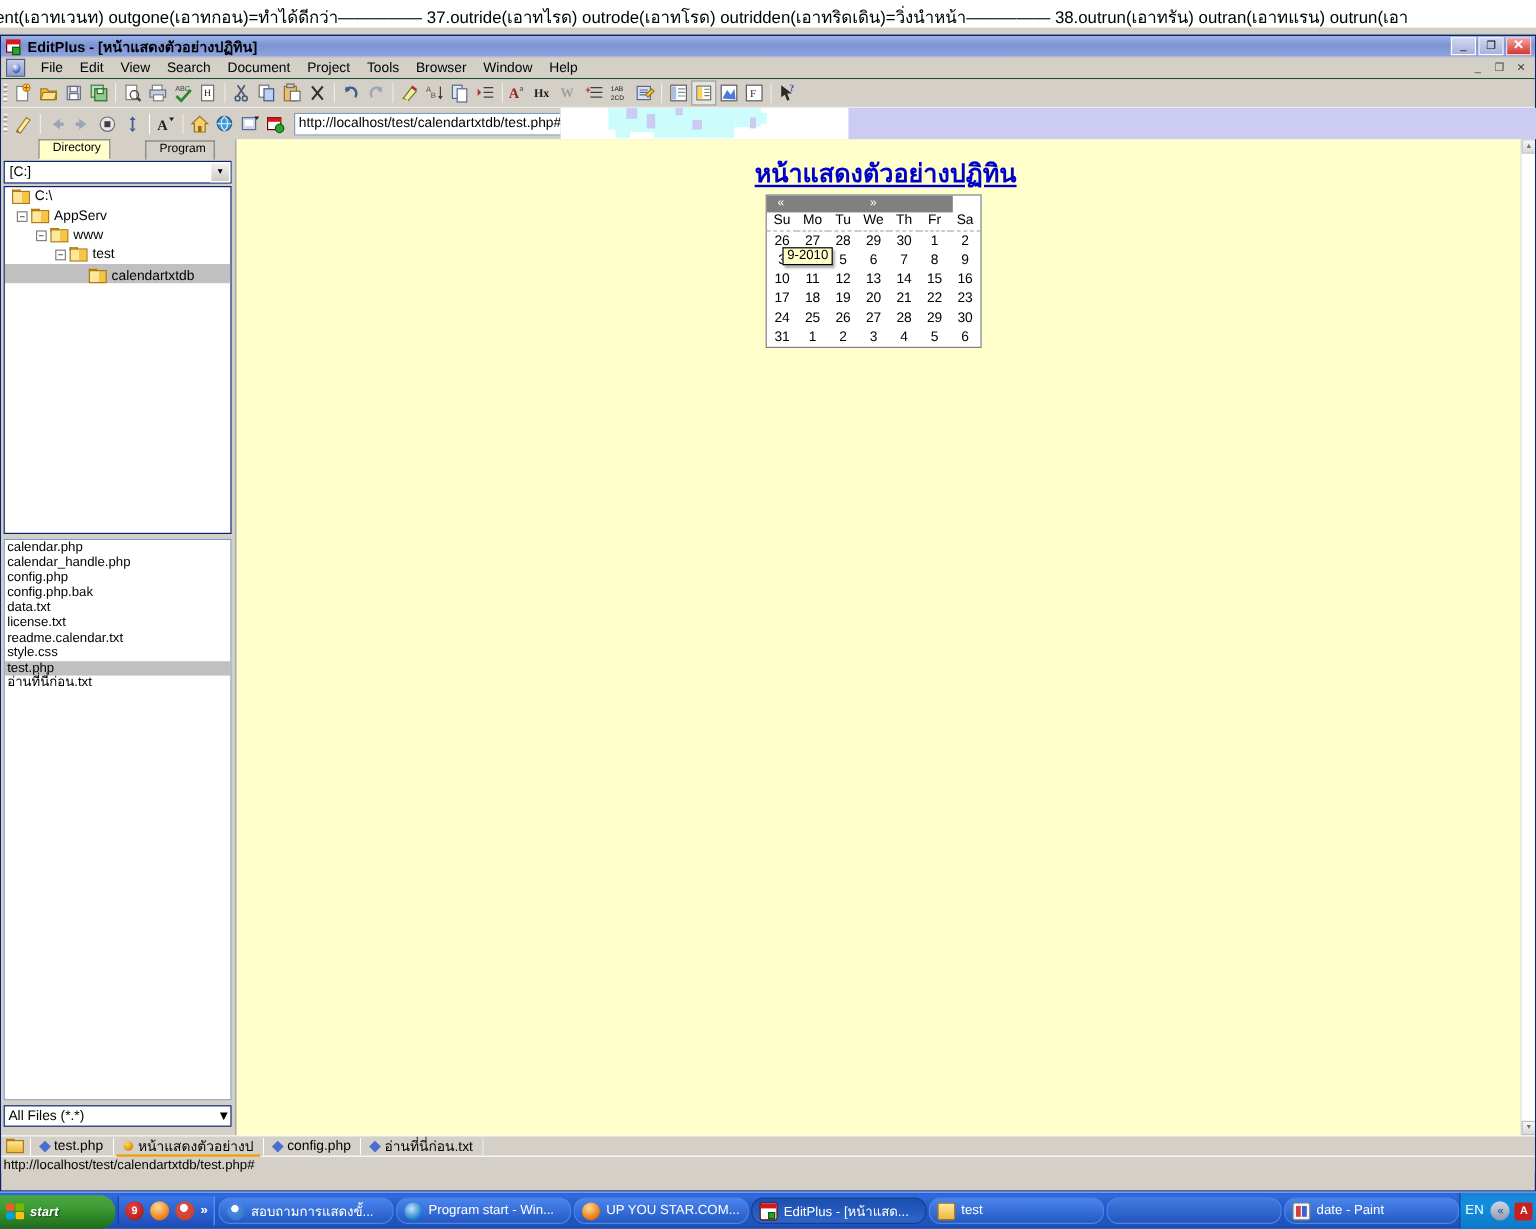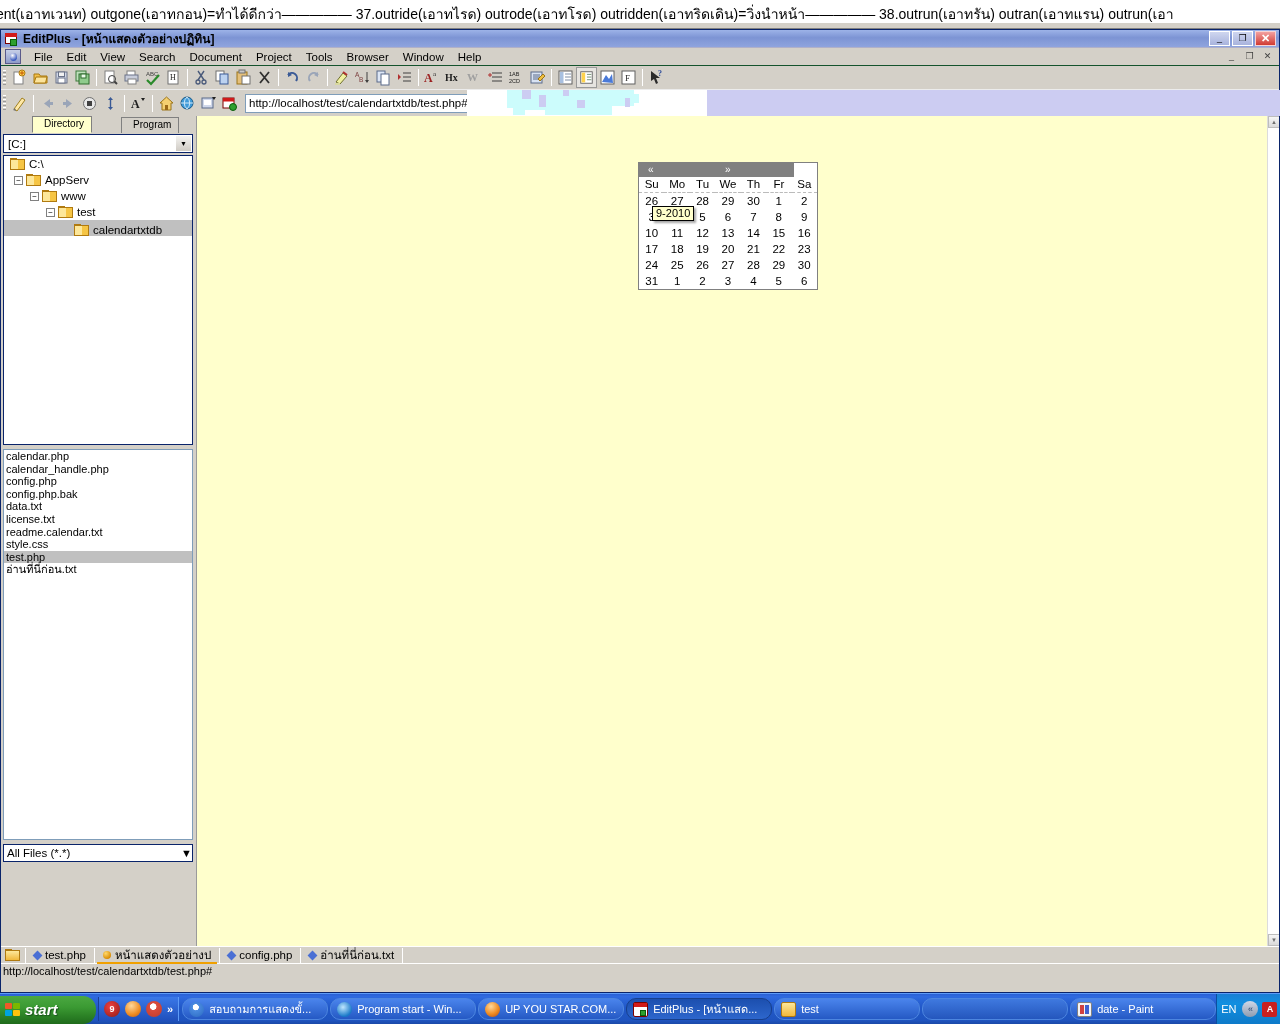--- a/index.html
+++ b/index.html
@@ -169,21 +169,21 @@
   .folder {
     width:15px; height:12px; margin-right:4px; flex:0 0 auto; position:relative;
   }
   .folder .b { position:absolute; left:0; top:1px; width:15px; height:11px;
     background:linear-gradient(to bottom,#fde79a,#f0b83c); border:1px solid #b07a10;}
   .folder .t { position:absolute; left:0; top:0px; width:7px; height:3px;
     background:#f5cf63; border:1px solid #b07a10; border-bottom:none;}
   .folder.open .b { background:linear-gradient(to right,#fde79a 55%,#f6c544 55%); }
 
   .filelist {
-    margin:4px 3px 0 2px; height:391px; background:#fff;
+    margin:4px 3px 0 2px; height:468px; background:#fff;
     border:1px solid #7f9db9; overflow:hidden;
   }
   .frow { height:12.6px; font-size:11px; padding-left:2px; white-space:nowrap; line-height:12.6px;}
   .frow.sel { background:#c0c0c0; }
   .filterbox {
     margin:4px 3px 0 2px; height:18px; background:#fff;
     border:1px solid #0a246a; display:flex; align-items:center;
   }
   .filterbox .txt { flex:1 1 auto; padding-left:3px; font-size:11.5px; }
 
@@ -269,21 +269,21 @@
     position:absolute; left:0; top:993px; width:1280px; height:31px;
     background:linear-gradient(to bottom,#2a5fd4 0%,#2f6ae0 8%,#2158c8 45%,#1f54bf 88%,#1a49a8 100%);
     display:flex; align-items:center;
     border-top:1px solid #5d9bf7;
   }
   .startbtn {
     width:96px; height:28px; margin:1px 0 0 0; flex:0 0 auto;
     background:linear-gradient(to bottom,#4ba841 0%,#3b9a33 40%,#2c8226 70%,#1f6b1c 100%);
     border-radius:0 13px 13px 0;
     display:flex; align-items:center; color:#fff;
-    font-style:italic; font-weight:bold; font-size:15px;
+    font-style:italic; font-weight:bold; font-size:11px;
     text-shadow:1px 1px 1px #17521a;
     padding-left:5px; gap:4px;
   }
   .flag { width:16px; height:14px; position:relative; flex:0 0 auto;}
   .flag i { position:absolute; width:7px; height:6px; border-radius:1px; }
   .flag .a{left:0;top:0;background:#f05a28;}
   .flag .b{left:8px;top:0;background:#7ab800;}
   .flag .c{left:0;top:7px;background:#00a3e0;}
   .flag .d{left:8px;top:7px;background:#ffc20e;}
   .qlaunch {
@@ -730,20 +730,21 @@
         <div class="frow">อ่านที่นี่ก่อน.txt</div>
       </div>
 
       <div class="filterbox">
         <div class="txt">All Files (*.*)</div>
         <div class="dd">▼</div>
       </div>
     </div>
 
     <div class="content">
+      <div class="page-title">หน้าแสดงตัวอย่างปฏิทิน</div>
 
       <div class="cal">
         <div class="cal-head">
           <span class="prev">«</span>
           <span class="next">»</span>
         </div>
         <table class="calgrid">
           <thead>
             <tr>
               <th>Su</th>

